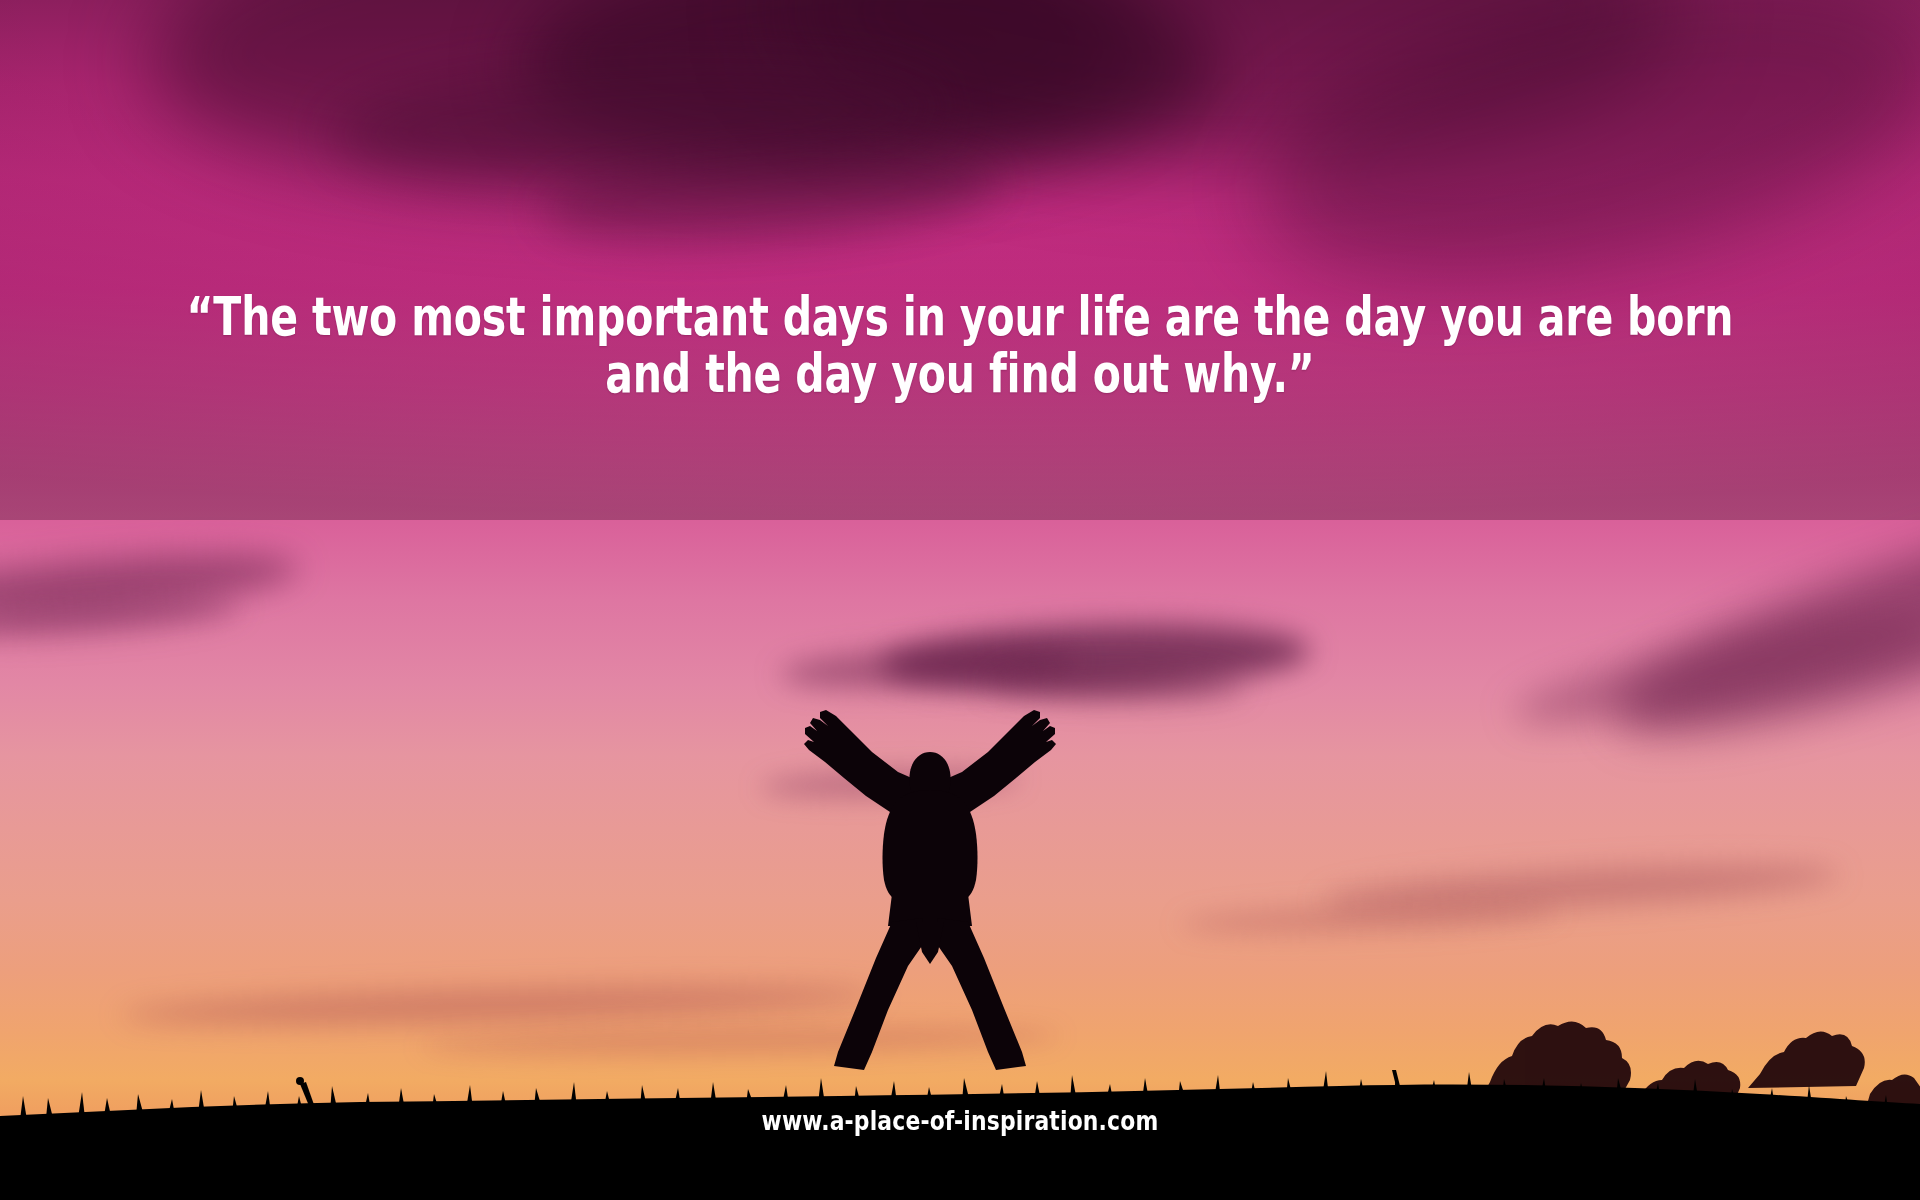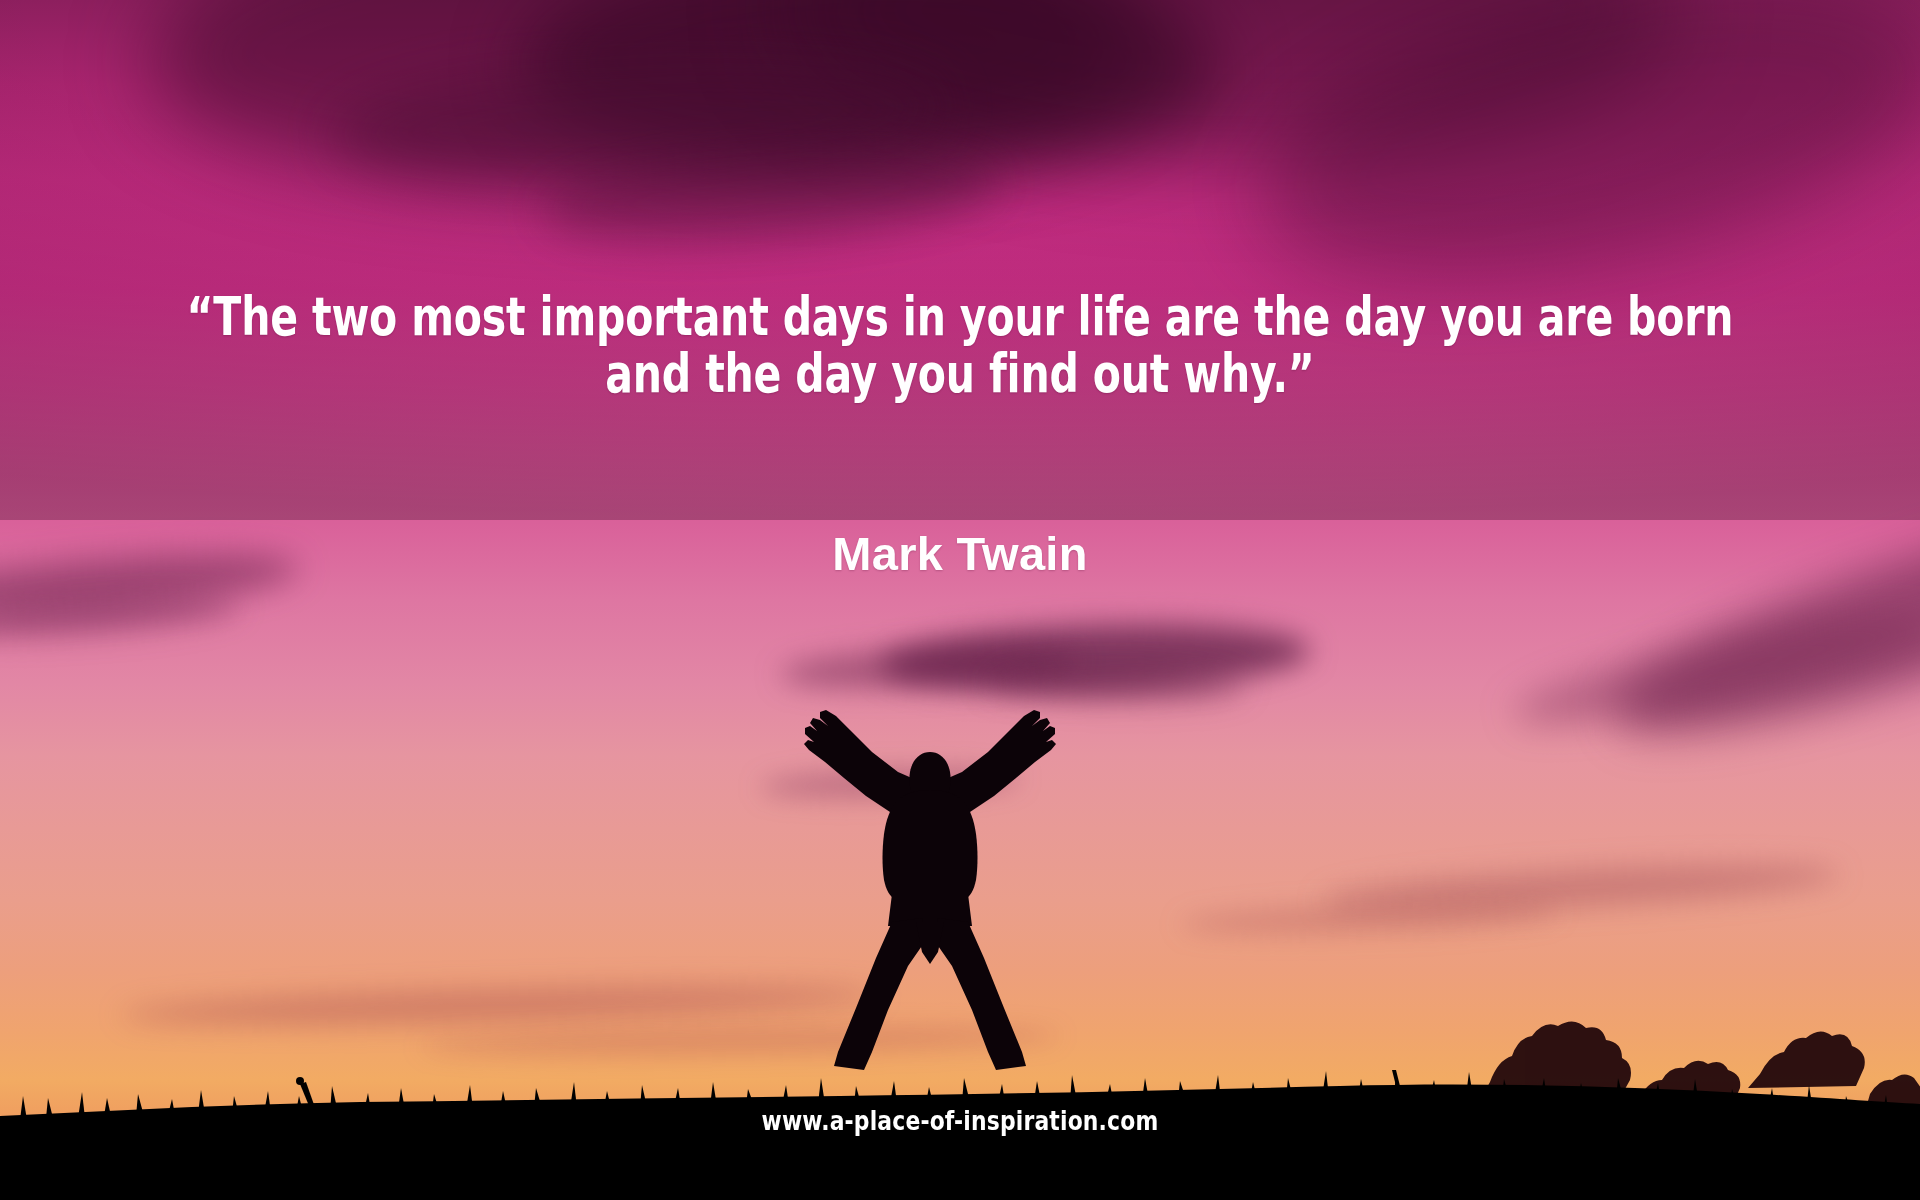--- a/index.html
+++ b/index.html
@@ -288,17 +288,16 @@
       <circle cx="300" cy="111" r="4" fill="#000000"></circle>
       <path d="M1398 124 L1392 100 L1396 100 L1402 124 Z" fill="#000000"></path>
     </svg>
   </div>
 
   <div class="quote">
     <span class="ln">“The two most important days in your life are the day you are born</span>
     <span class="ln">and the day you find out why.”</span>
   </div>
 
-  <div class="author">Mark Twain</div>
 
   <div class="site">www.a-place-of-inspiration.com</div>
 
 </div>
 
 </body></html>

